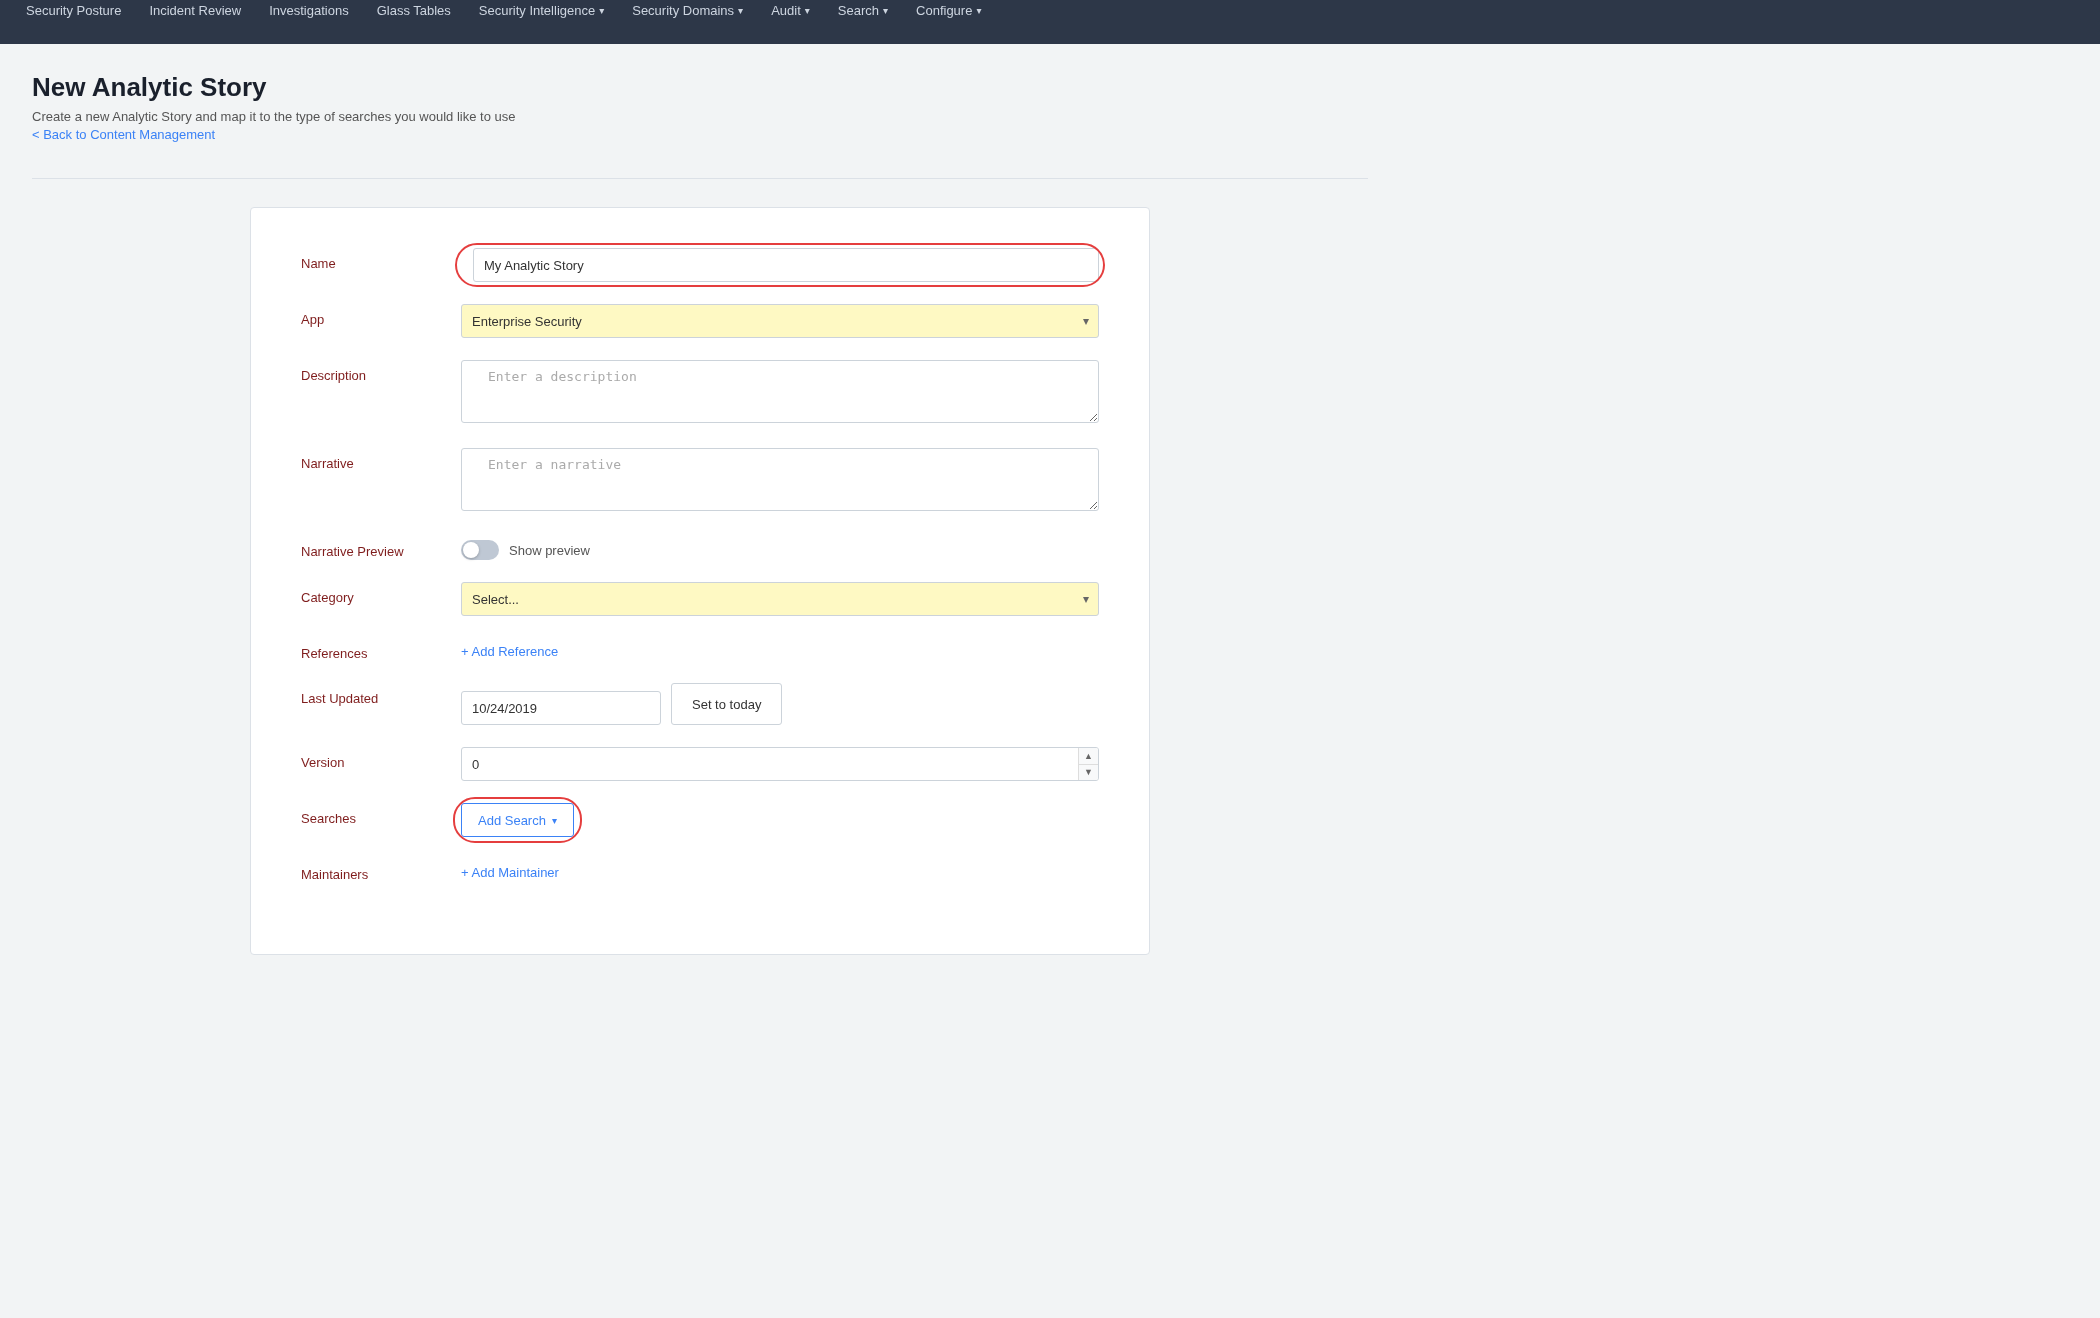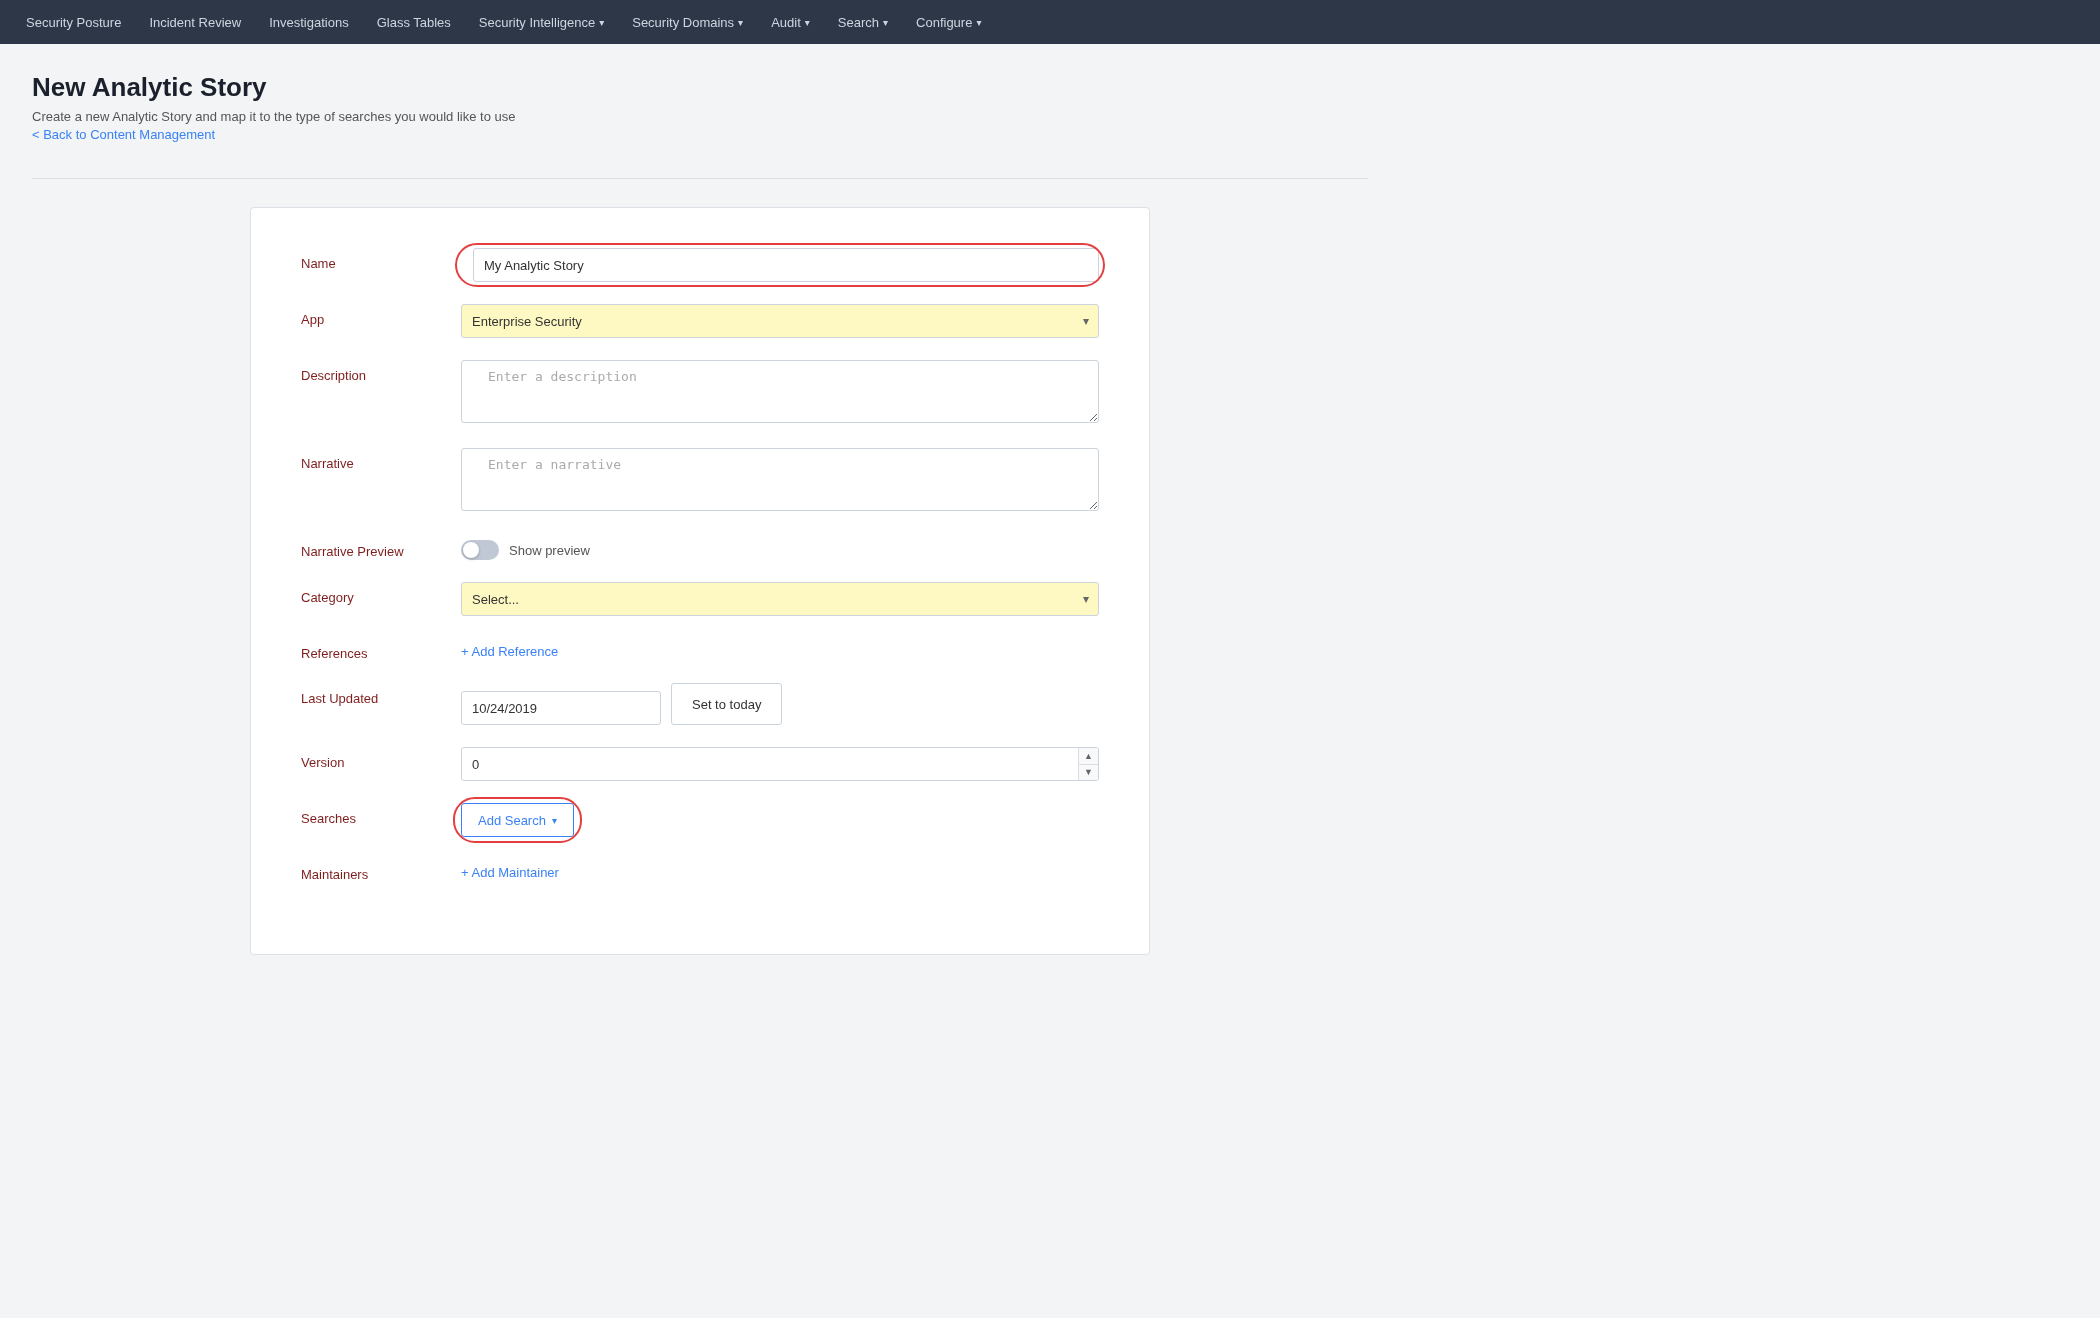--- a/index.html
+++ b/index.html
@@ -7,23 +7,23 @@
       font-family: -apple-system, BlinkMacSystemFont, 'Segoe UI', Helvetica, Arial, sans-serif;
       font-size: 14px;
       background: #f2f4f5;
       color: #333;
     }
 
     
     .top-nav {
       background: #2d3748;
       display: flex;
-      align-items: flex-start;
+      align-items: flex-end;
       height: 44px;
-      padding: 0 12px;
+      padding: 12px 12px;
     }
     .nav-item {
       color: #cdd5e0;
       font-size: 13px;
       padding: 0 14px;
       height: 44px;
       display: flex;
       align-items: center;
       cursor: pointer;
       white-space: nowrap;

